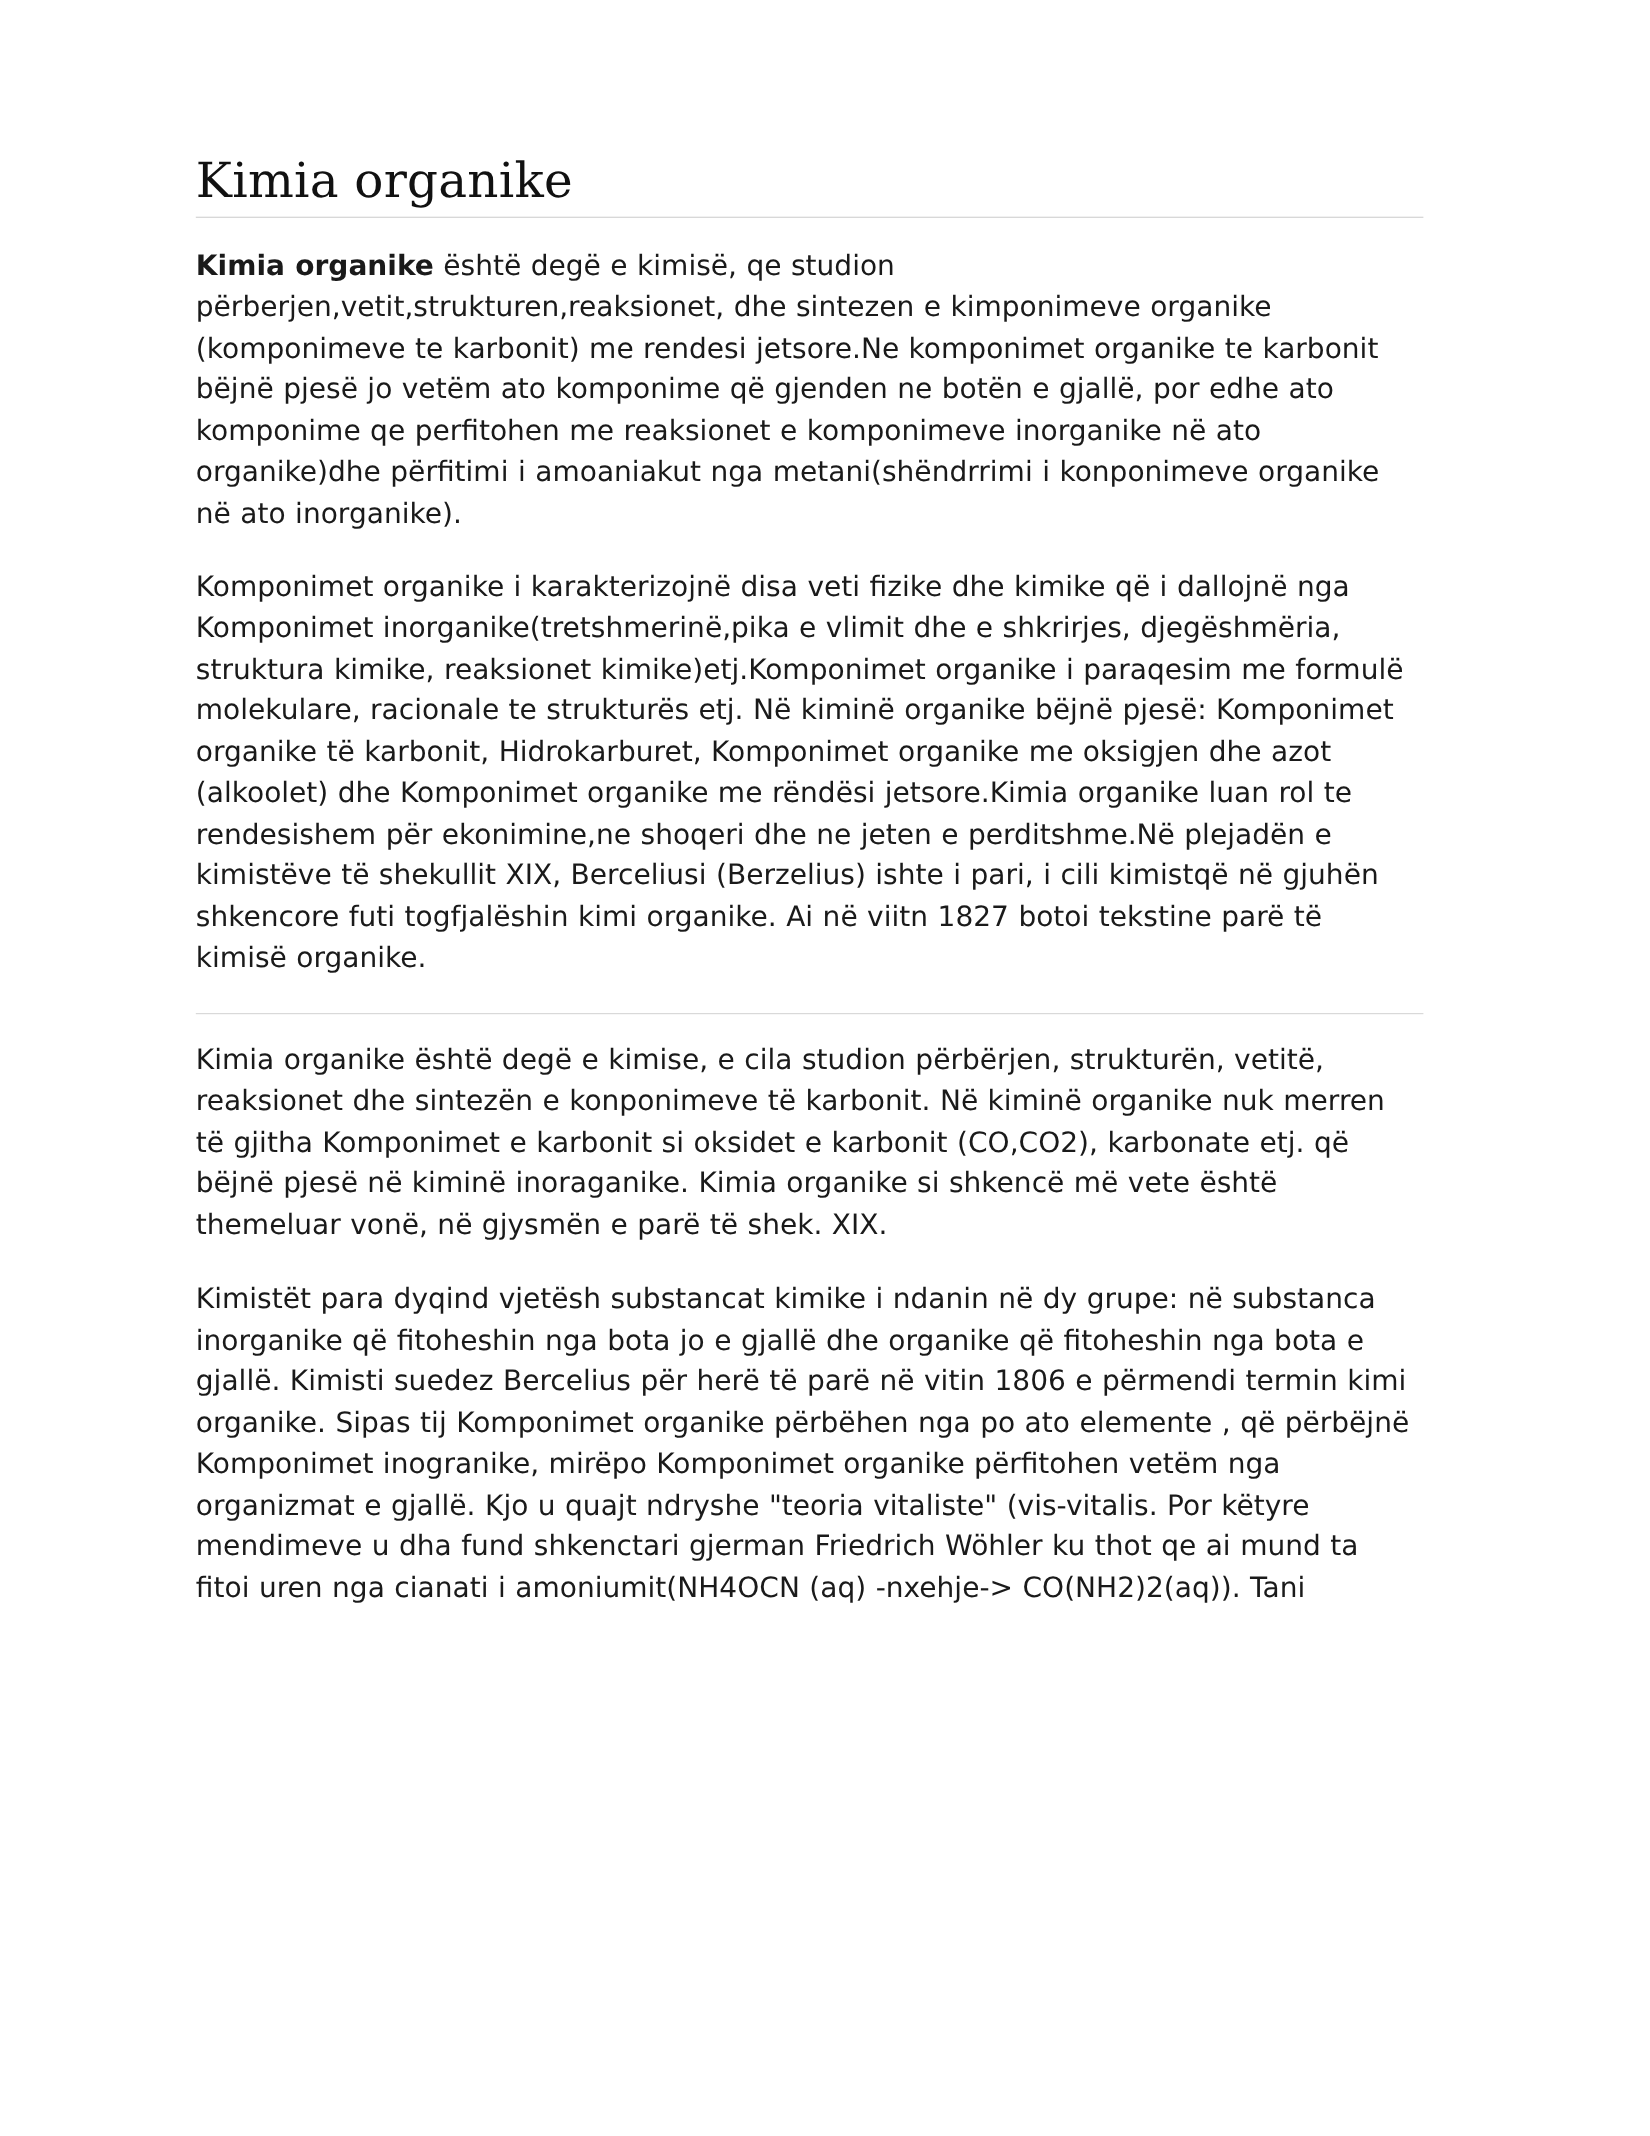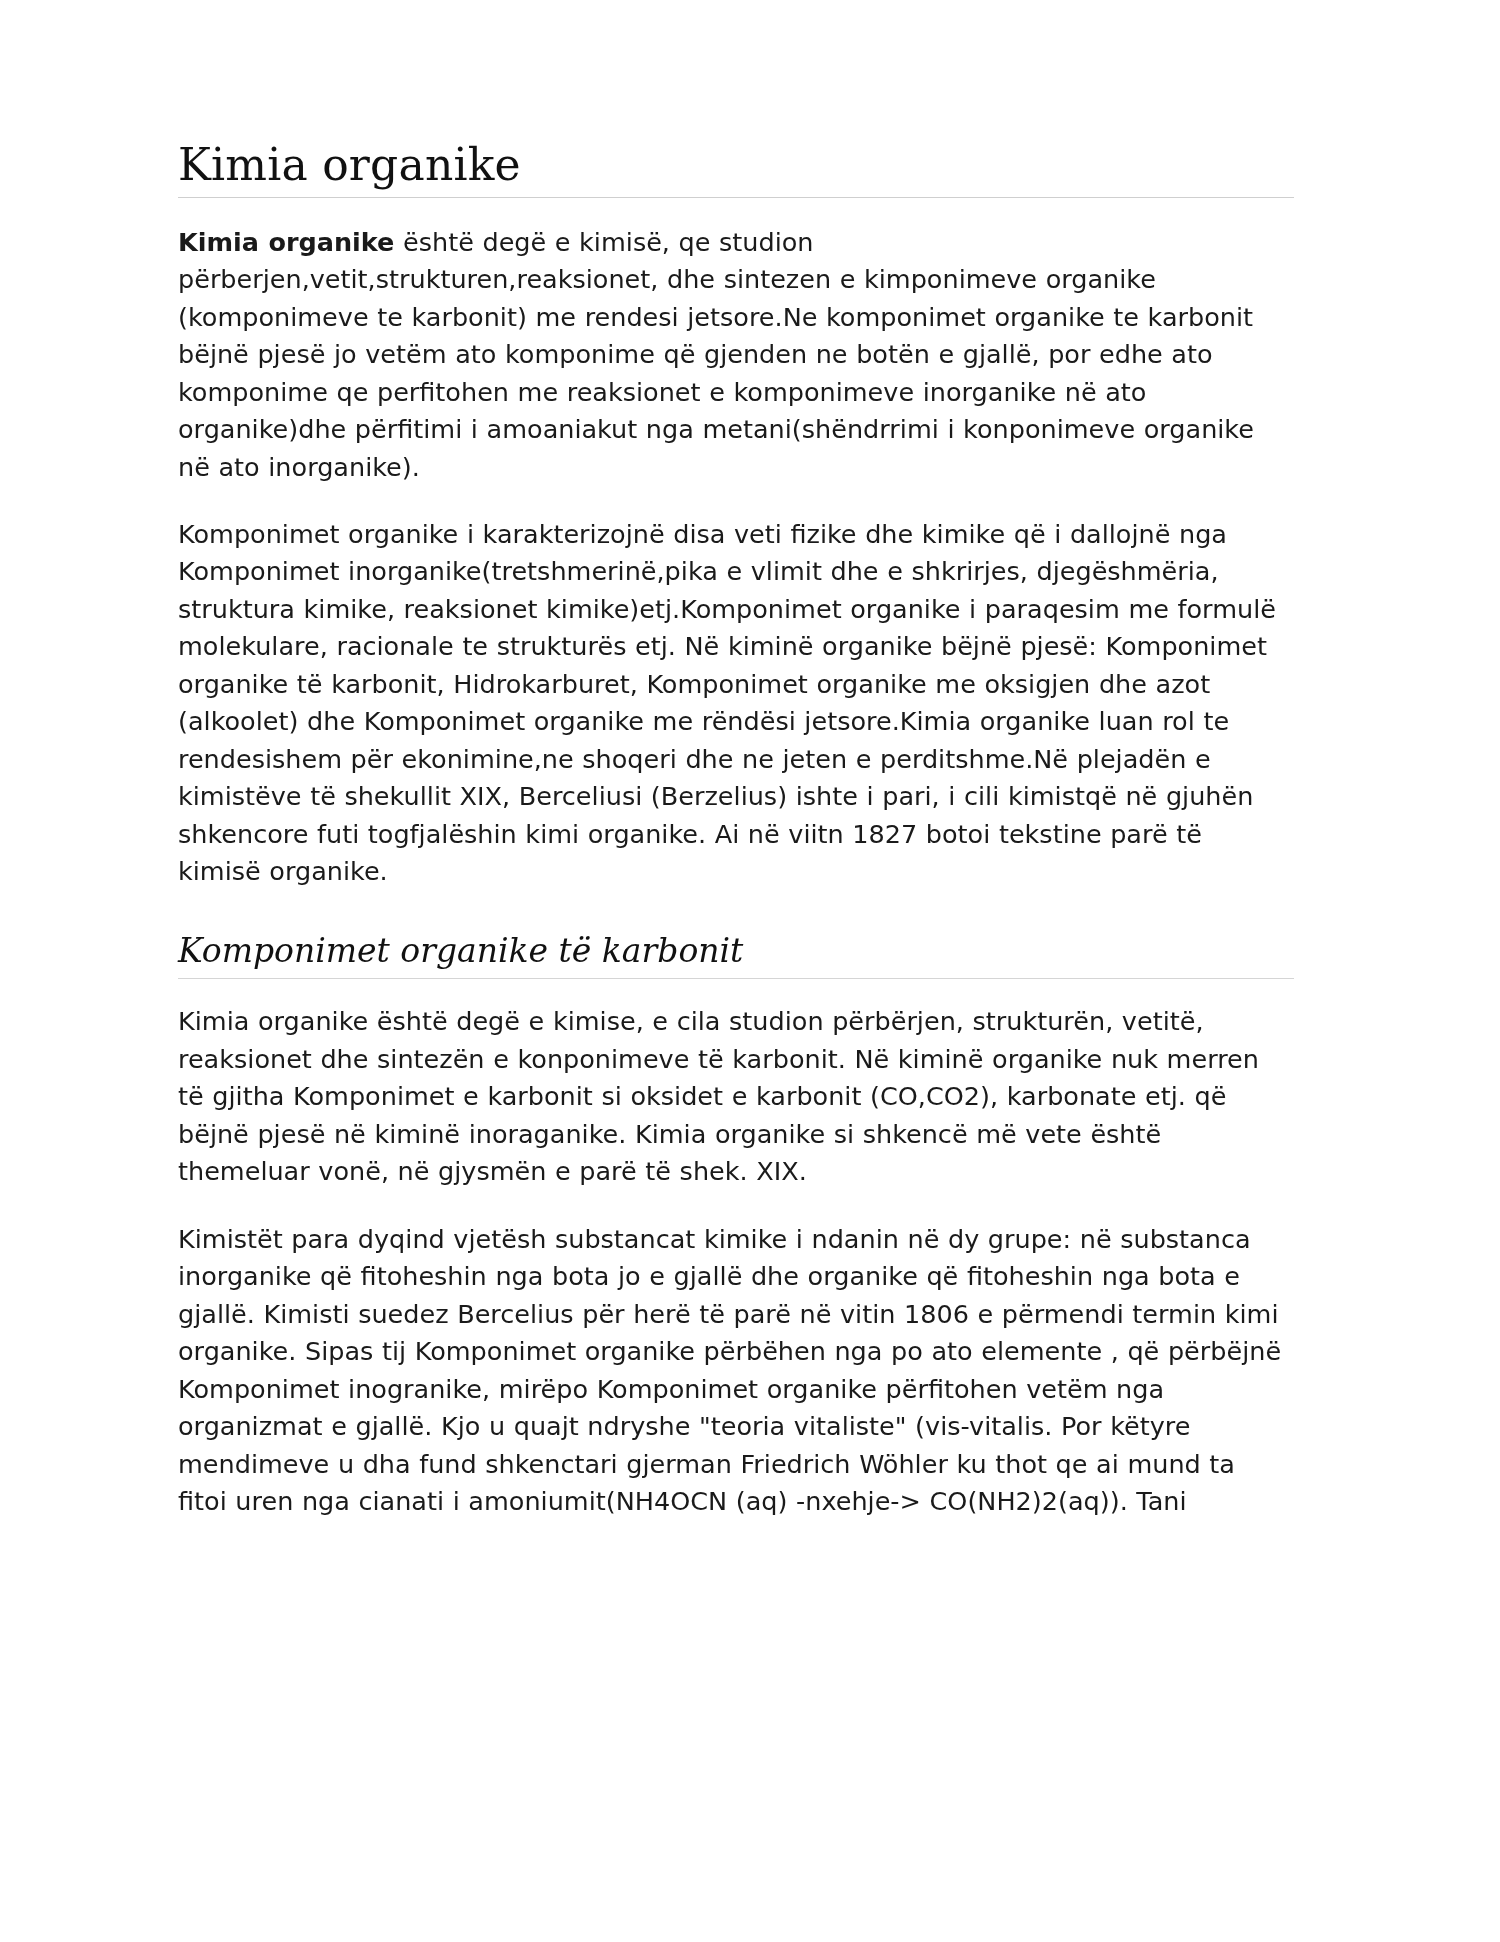--- a/index.html
+++ b/index.html
@@ -69,20 +69,19 @@
 
   <h1 class="doc-title">Kimia organike</h1>
   <hr class="rule">
 
   <p class="body">
     <span class="lead-term">Kimia organike</span><span> është degë e kimisë, qe studion përberjen,vetit,strukturen,reaksionet, dhe sintezen e kimponimeve organike (komponimeve te karbonit) me rendesi jetsore.Ne komponimet organike te karbonit bëjnë pjesë jo vetëm ato komponime që gjenden ne botën e gjallë, por edhe ato komponime qe perfitohen me reaksionet e komponimeve inorganike në ato organike)dhe përfitimi i amoaniakut nga metani(shëndrrimi i konponimeve organike në ato inorganike).</span>
   </p>
 
   <p class="body">Komponimet organike i karakterizojnë disa veti fizike dhe kimike që i dallojnë nga Komponimet inorganike(tretshmerinë,pika e vlimit dhe e shkrirjes, djegëshmëria, struktura kimike, reaksionet kimike)etj.Komponimet organike i paraqesim me formulë molekulare, racionale te strukturës etj. Në kiminë organike bëjnë pjesë: Komponimet organike të karbonit, Hidrokarburet, Komponimet organike me oksigjen dhe azot (alkoolet) dhe Komponimet organike me rëndësi jetsore.Kimia organike luan rol te rendesishem për ekonimine,ne shoqeri dhe ne jeten e perditshme.Në plejadën e kimistëve të shekullit XIX, Berceliusi (Berzelius) ishte i pari, i cili kimistqë në gjuhën shkencore futi togfjalëshin kimi organike. Ai në viitn 1827 botoi tekstine parë të kimisë organike.</p>
 
-  <h2 class="h2">Komponimet organike të karbonit</h2>
   <hr class="rule-sub">
 
   <p class="body">Kimia organike është degë e kimise, e cila studion përbërjen, strukturën, vetitë, reaksionet dhe sintezën e konponimeve të karbonit. Në kiminë organike nuk merren të gjitha Komponimet e karbonit si oksidet e karbonit (CO,CO2), karbonate etj. që bëjnë pjesë në kiminë inoraganike. Kimia organike si shkencë më vete është themeluar vonë, në gjysmën e parë të shek. XIX.</p>
 
   <p class="body">Kimistët para dyqind vjetësh substancat kimike i ndanin në dy grupe: në substanca inorganike që fitoheshin nga bota jo e gjallë dhe organike që fitoheshin nga bota e gjallë. Kimisti suedez Bercelius për herë të parë në vitin 1806 e përmendi termin kimi organike. Sipas tij Komponimet organike përbëhen nga po ato elemente , që përbëjnë Komponimet inogranike, mirëpo Komponimet organike përfitohen vetëm nga organizmat e gjallë. Kjo u quajt ndryshe "teoria vitaliste" (vis-vitalis. Por këtyre mendimeve u dha fund shkenctari gjerman Friedrich Wöhler ku thot qe ai mund ta fitoi uren nga cianati i amoniumit(NH4OCN (aq) -nxehje-&gt; CO(NH2)2(aq)). Tani</p>
 
 </div>
 
 </body></html>

